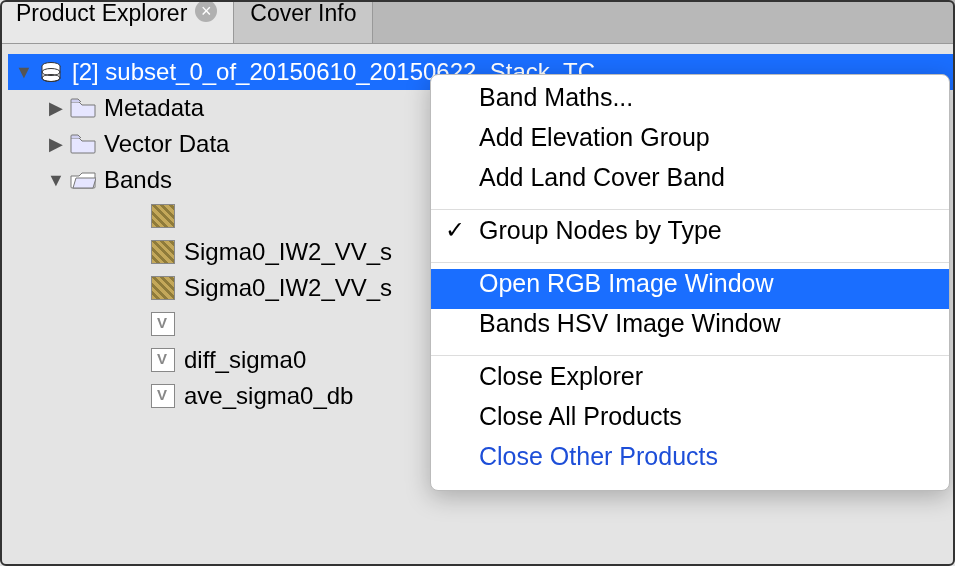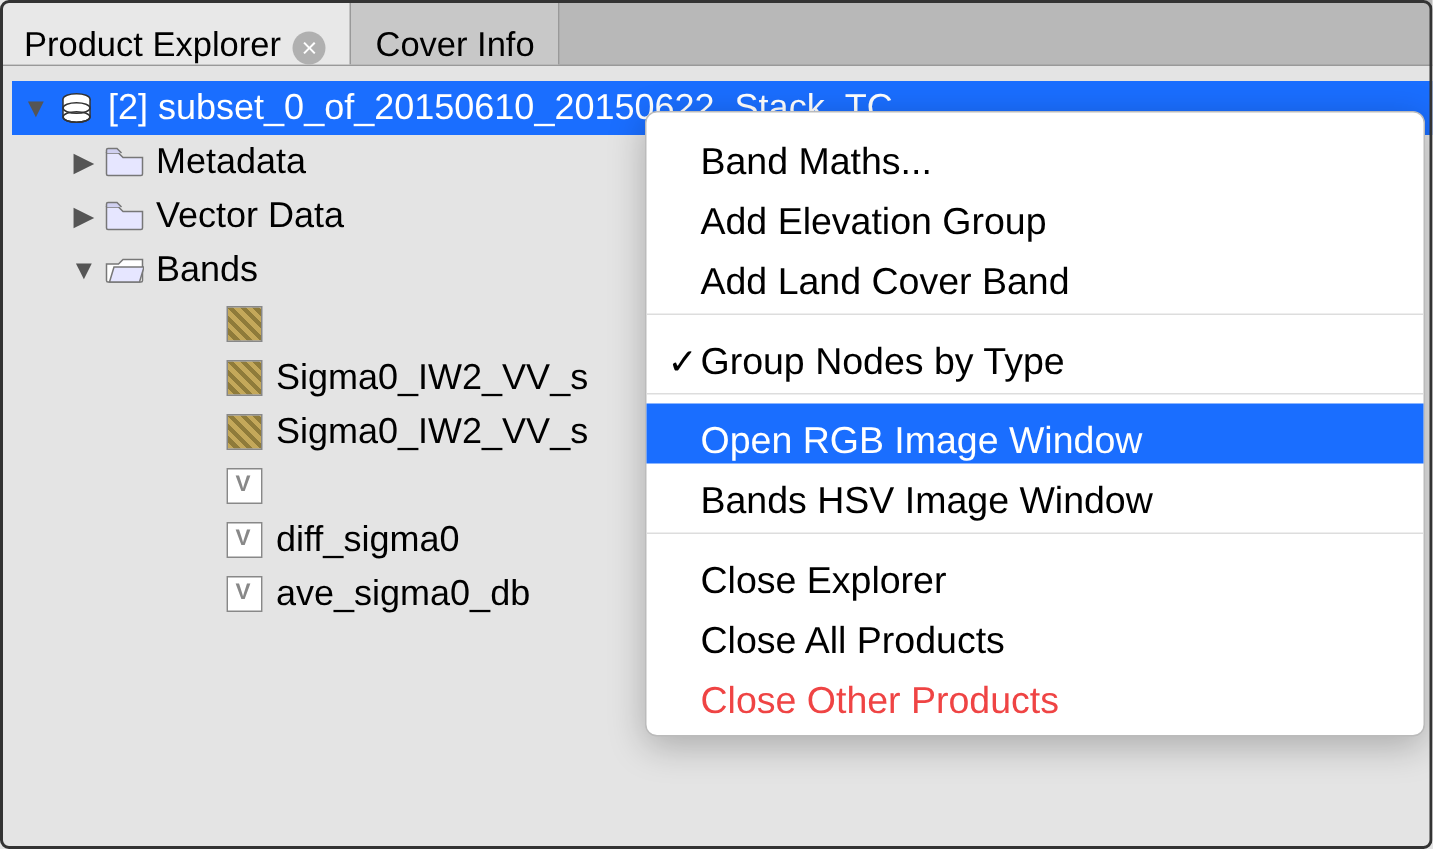--- a/index.html
+++ b/index.html
@@ -15,21 +15,21 @@
   }
 
   .tabbar {
     display: flex;
     height: 44px;
     border-bottom: 1px solid #999;
     background: #b8b8b8;
   }
   .tab {
     display: flex;
-    align-items: flex-end;
+    align-items: flex-start;
     padding: 0 16px;
     border-right: 1px solid #999;
     background: #c8c8c8;
     height: 100%;
     font-size: 23px;
     cursor: default;
   }
   .tab.active {
     background: #e8e8e8;
     font-weight: 500;
@@ -118,37 +118,37 @@
     background: #fff;
     border: 1px solid #bbb;
     border-radius: 8px;
     box-shadow: 0 6px 24px rgba(0,0,0,0.25);
     padding: 8px 0;
     font-size: 25px;
   }
   .menu-item {
     height: 40px;
     display: flex;
-    align-items: flex-end;
-    padding-left: 36px;
+    align-items: flex-start;
+    padding-left: 48px;
     cursor: default;
     position: relative;
   }
   .menu-item.checked::before {
     content: "✓";
     position: absolute;
     left: 14px;
     font-size: 24px;
   }
   .menu-item.selected {
     background: #1a6eff;
     color: #fff;
   }
   .menu-item.disabled {
-    color: #ef4444;
+    color: #1d4ed8;
   }
   .menu-sep {
     height: 1px;
     background: #ddd;
     margin: 6px 0;
   }
 
   .border {
     position: absolute;
     inset: 0;

